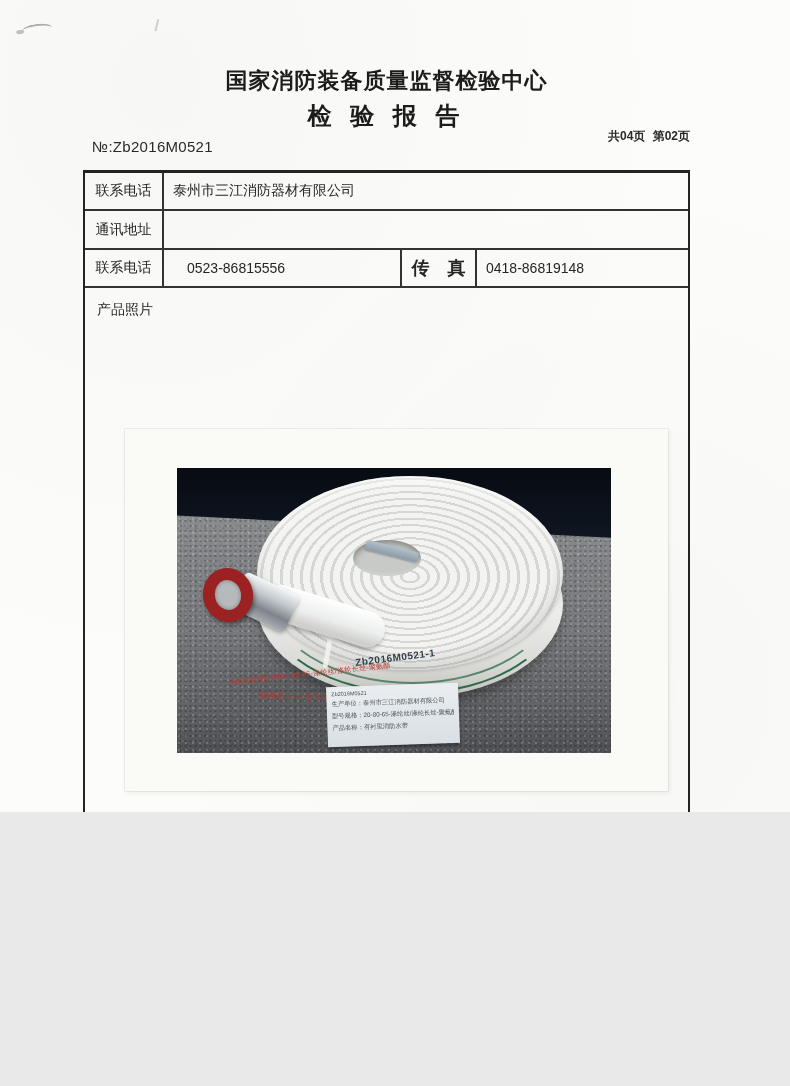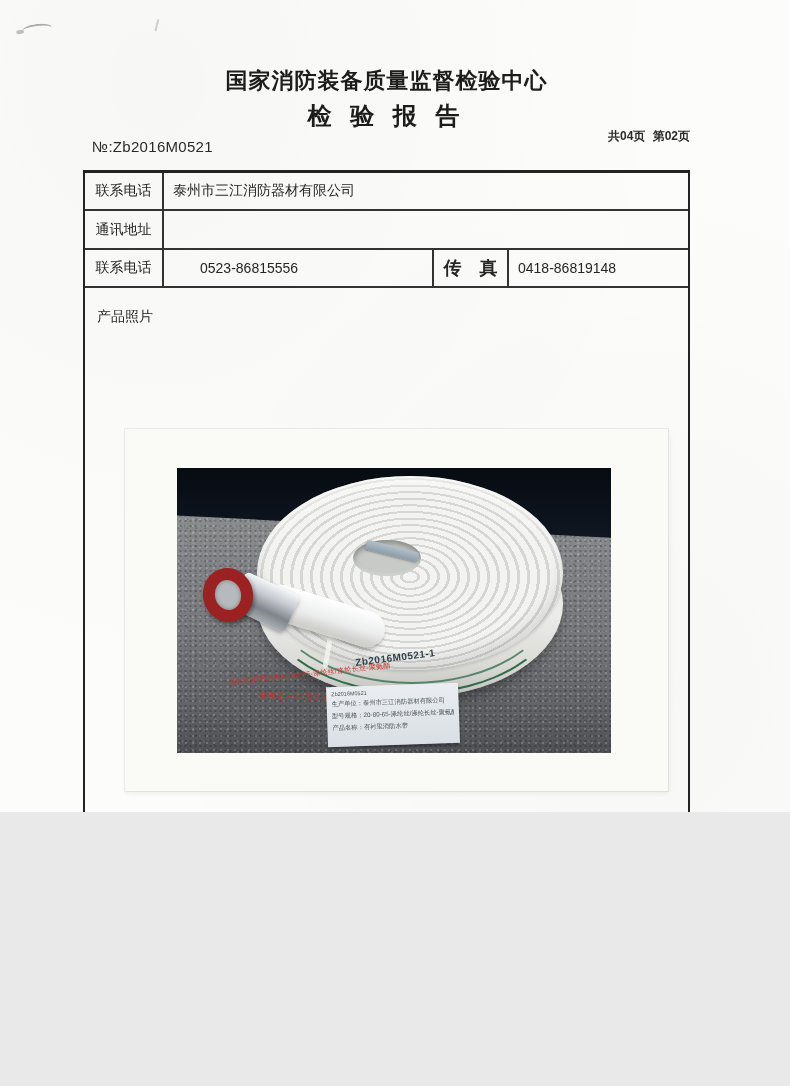--- a/index.html
+++ b/index.html
@@ -28,24 +28,24 @@
   
   .info-table{position:absolute;left:83px;top:170px;width:607px;height:778px;
     border:2px solid #232323;border-top-width:3px;box-sizing:border-box;background:transparent;}
   .trow{display:flex;box-sizing:border-box;border-bottom:2px solid #333;}
   .r1{height:38px;} .r2{height:39px;} .r3{height:38px;}
   .r4{height:659px;border-bottom:none;position:relative;}
   .tlabel{width:79px;box-sizing:border-box;border-right:2px solid #333;
     display:flex;align-items:center;justify-content:center;font-size:14px;flex:none;}
   .tvalue{flex:1;display:flex;align-items:center;padding-left:9px;font-size:14px;}
   .tvalue-phone{width:238px;flex:none;box-sizing:border-box;border-right:2px solid #333;
-    display:flex;align-items:center;padding-left:4px;font-size:14px;margin-left:32px;}
+    display:flex;align-items:center;padding-left:23px;font-size:14px;}
   .tlabel-fax{width:75px;flex:none;box-sizing:border-box;border-right:2px solid #333;
     display:flex;align-items:center;justify-content:center;font-size:18px;font-weight:bold;}
-  .photo-cell-label{position:absolute;left:12px;top:20px;font-size:14px;}
+  .photo-cell-label{position:absolute;left:12px;top:13px;font-size:14px;}
   
   .photo-paper{position:absolute;left:125px;top:429px;width:543px;height:362px;
     background:#fafaf7;box-shadow:0 0 0 1px rgba(0,0,0,0.05),1px 2px 5px rgba(0,0,0,0.07);}
   .photo-content{position:absolute;left:52px;top:39px;width:434px;height:285px;overflow:hidden;
     background:linear-gradient(180deg,#929391 0%,#858689 28%,#77787b 58%,#606265 85%,#4e5054 100%);}
   .speckle{position:absolute;inset:0;
     background-image:
       radial-gradient(circle at 30% 30%, rgba(255,255,255,.22) 0 .8px, transparent 1.4px),
       radial-gradient(circle at 70% 60%, rgba(0,0,0,.28) 0 .8px, transparent 1.4px),
       radial-gradient(circle at 50% 85%, rgba(255,255,255,.14) 0 .9px, transparent 1.5px),

